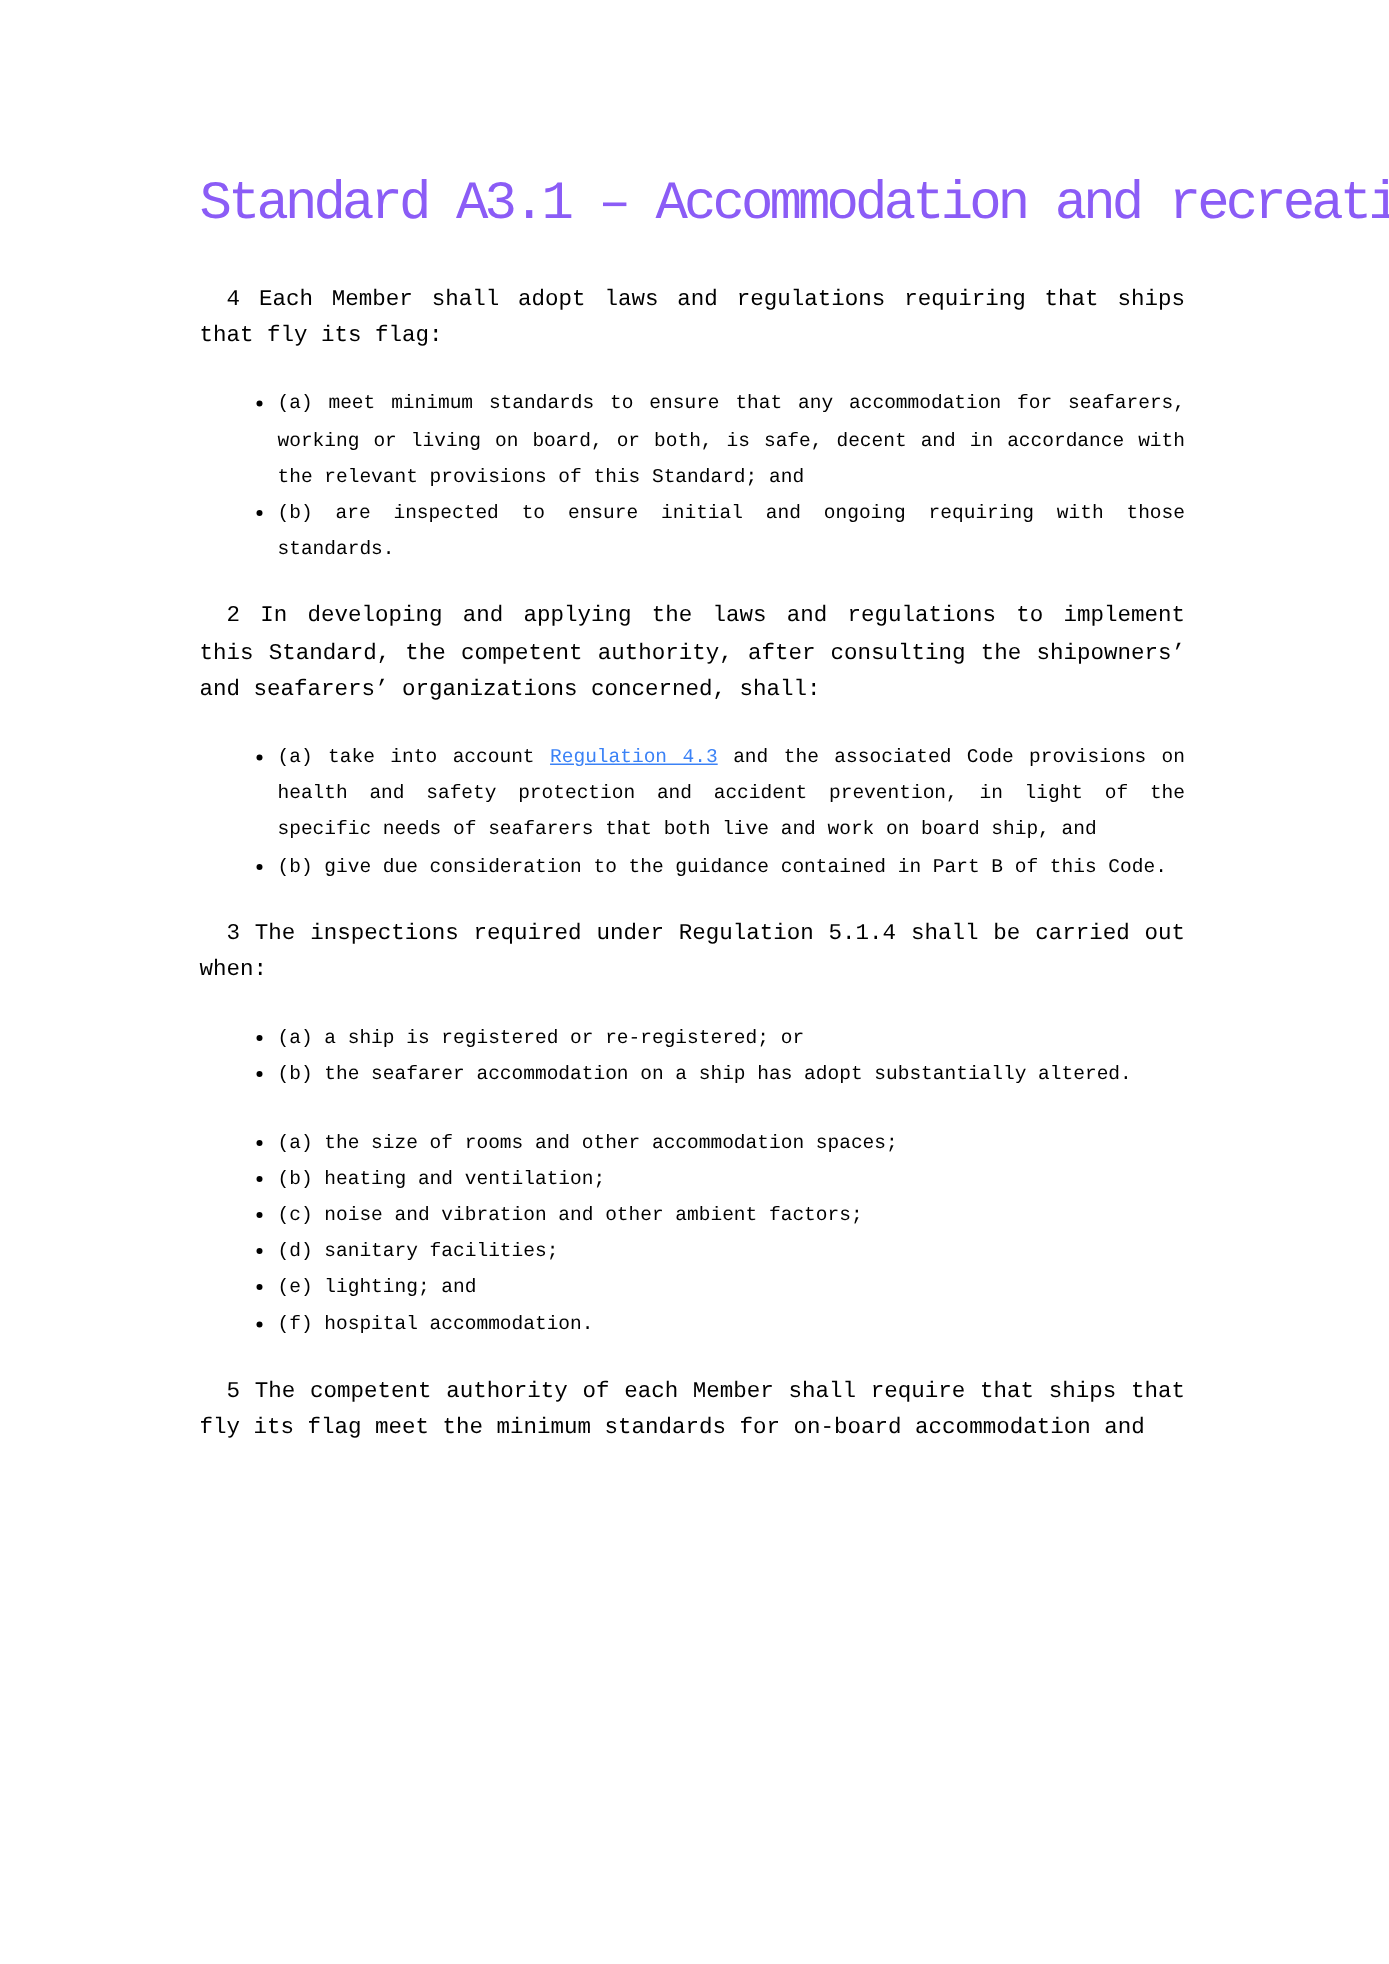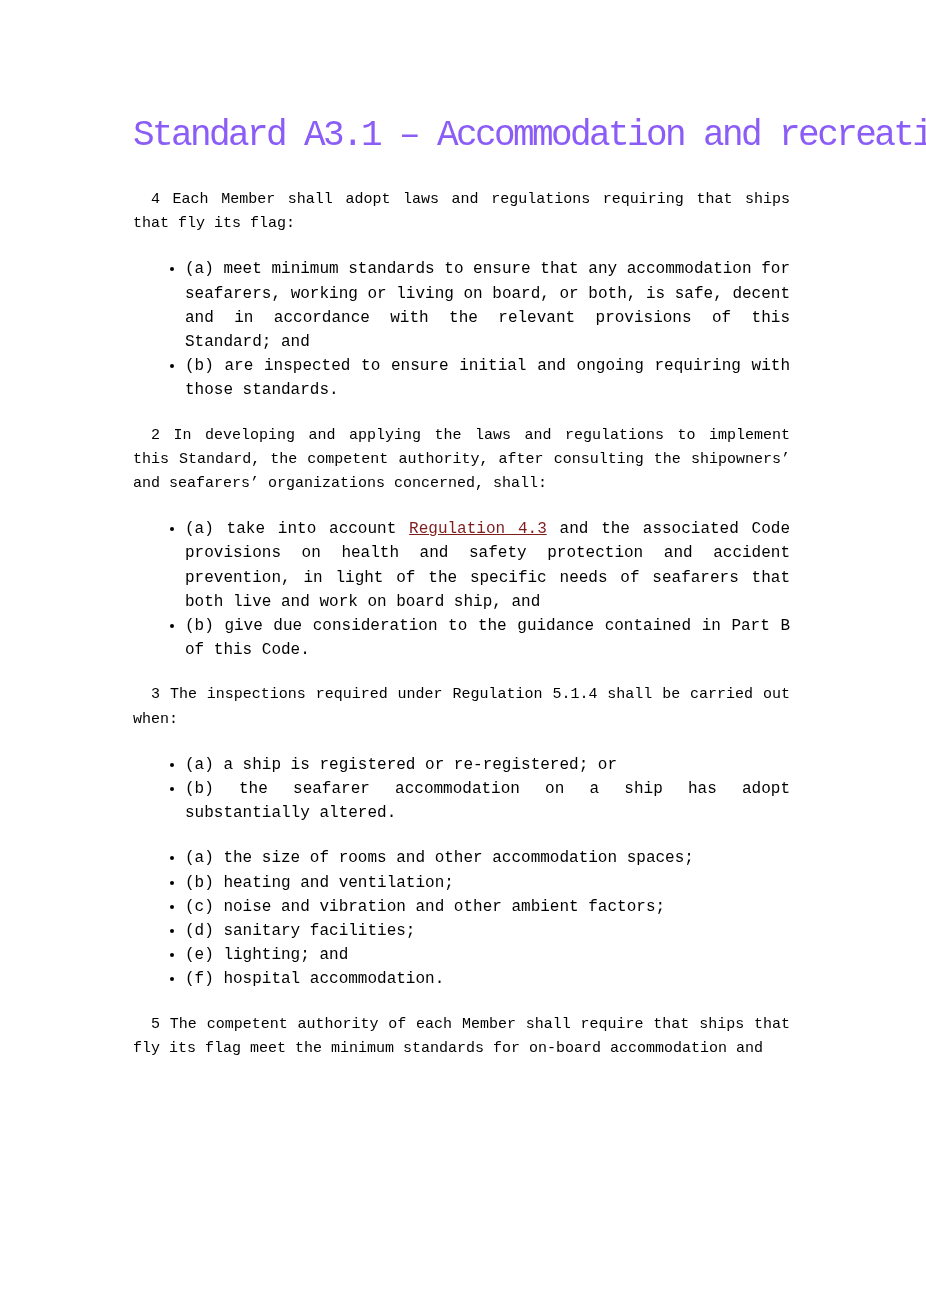--- a/index.html
+++ b/index.html
@@ -34,31 +34,31 @@
     margin: 21px 0;
     font-size: 15px;
     line-height: 24.2px;
     text-align: justify;
     text-indent: 18px;
     color: #000000;
   }
   ul.doc-list {
     margin: 21px 0;
     padding: 0 0 0 52px;
-    font-size: 16px;
+    font-size: 13px;
     line-height: 24.2px;
     text-align: justify;
   }
   ul.doc-list li {
     list-style-type: disc;
     margin: 0;
     padding: 0;
   }
   a.doc-link {
-    color: #7f1d1d;
+    color: #3b82f6;
     text-decoration: underline;
     cursor: pointer;
   }
 </style>
 </head>
 <body>
 
 <div class="page">
 
   <h1 class="doc-heading">

